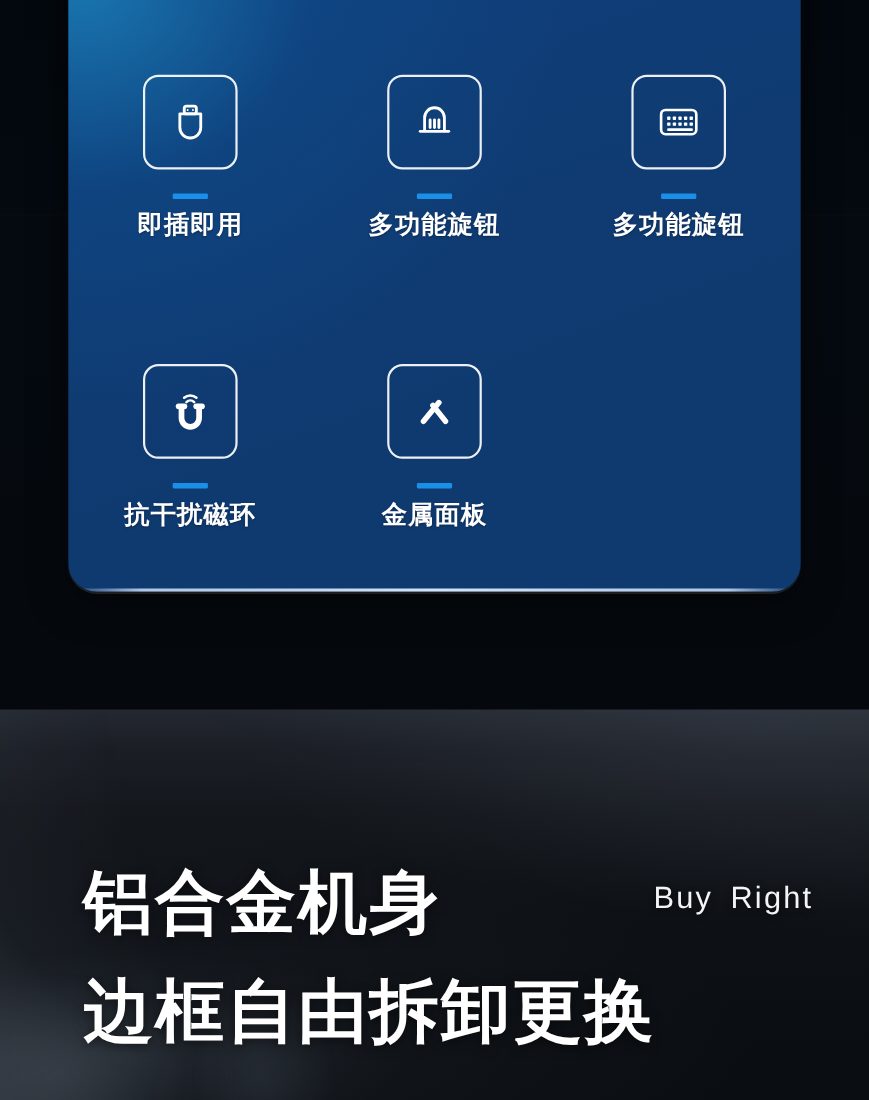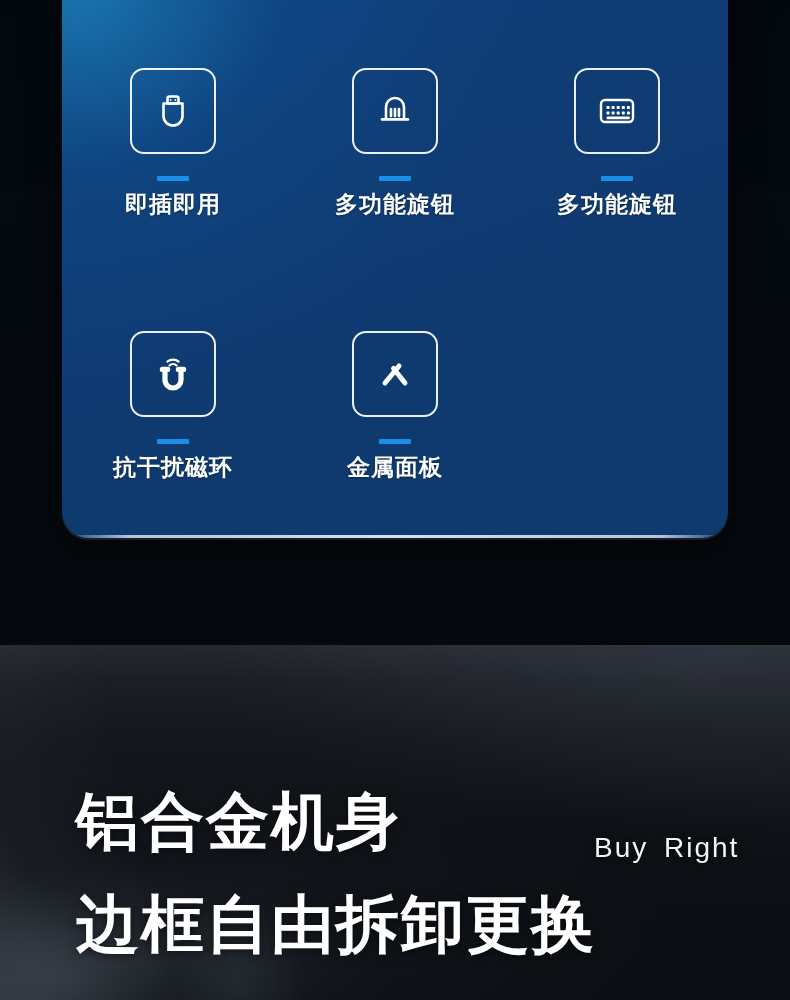--- a/index.html
+++ b/index.html
@@ -110,21 +110,20 @@
   .hero-title.l2 { top:248px; }
 
   .brand {
     position:absolute; left:594px; top:800px;
     color:#f2f4f7;
     font-size:28px;
     font-weight:400;
     letter-spacing:2px;
     word-spacing:6px;
     text-shadow:0 1px 6px rgba(0,0,0,0.6);
-    margin-top:32px;
   }
   svg { display:block; }
 </style>
 </head>
 <body>
 
 <div class="page">
 
   <div class="upper-bg"></div>
 
@@ -228,16 +227,16 @@
     </div>
   </div>
 
   <div class="hero">
     <div class="hero-noise"></div>
     <div class="hero-figure"></div>
     <div class="hero-figure2"></div>
   </div>
 
   <div class="hero-title" style="top:790px;">铝合金机身</div>
-  <div class="hero-title l2" style="top:893px;">边框自由拆卸更换</div>
+  <div class="hero-title l2" style="top:893px;font-family:Liberation Mono, monospace;">边框自由拆卸更换</div>
   <div class="brand">Buy Right</div>
 
 </div>
 
 </body></html>

